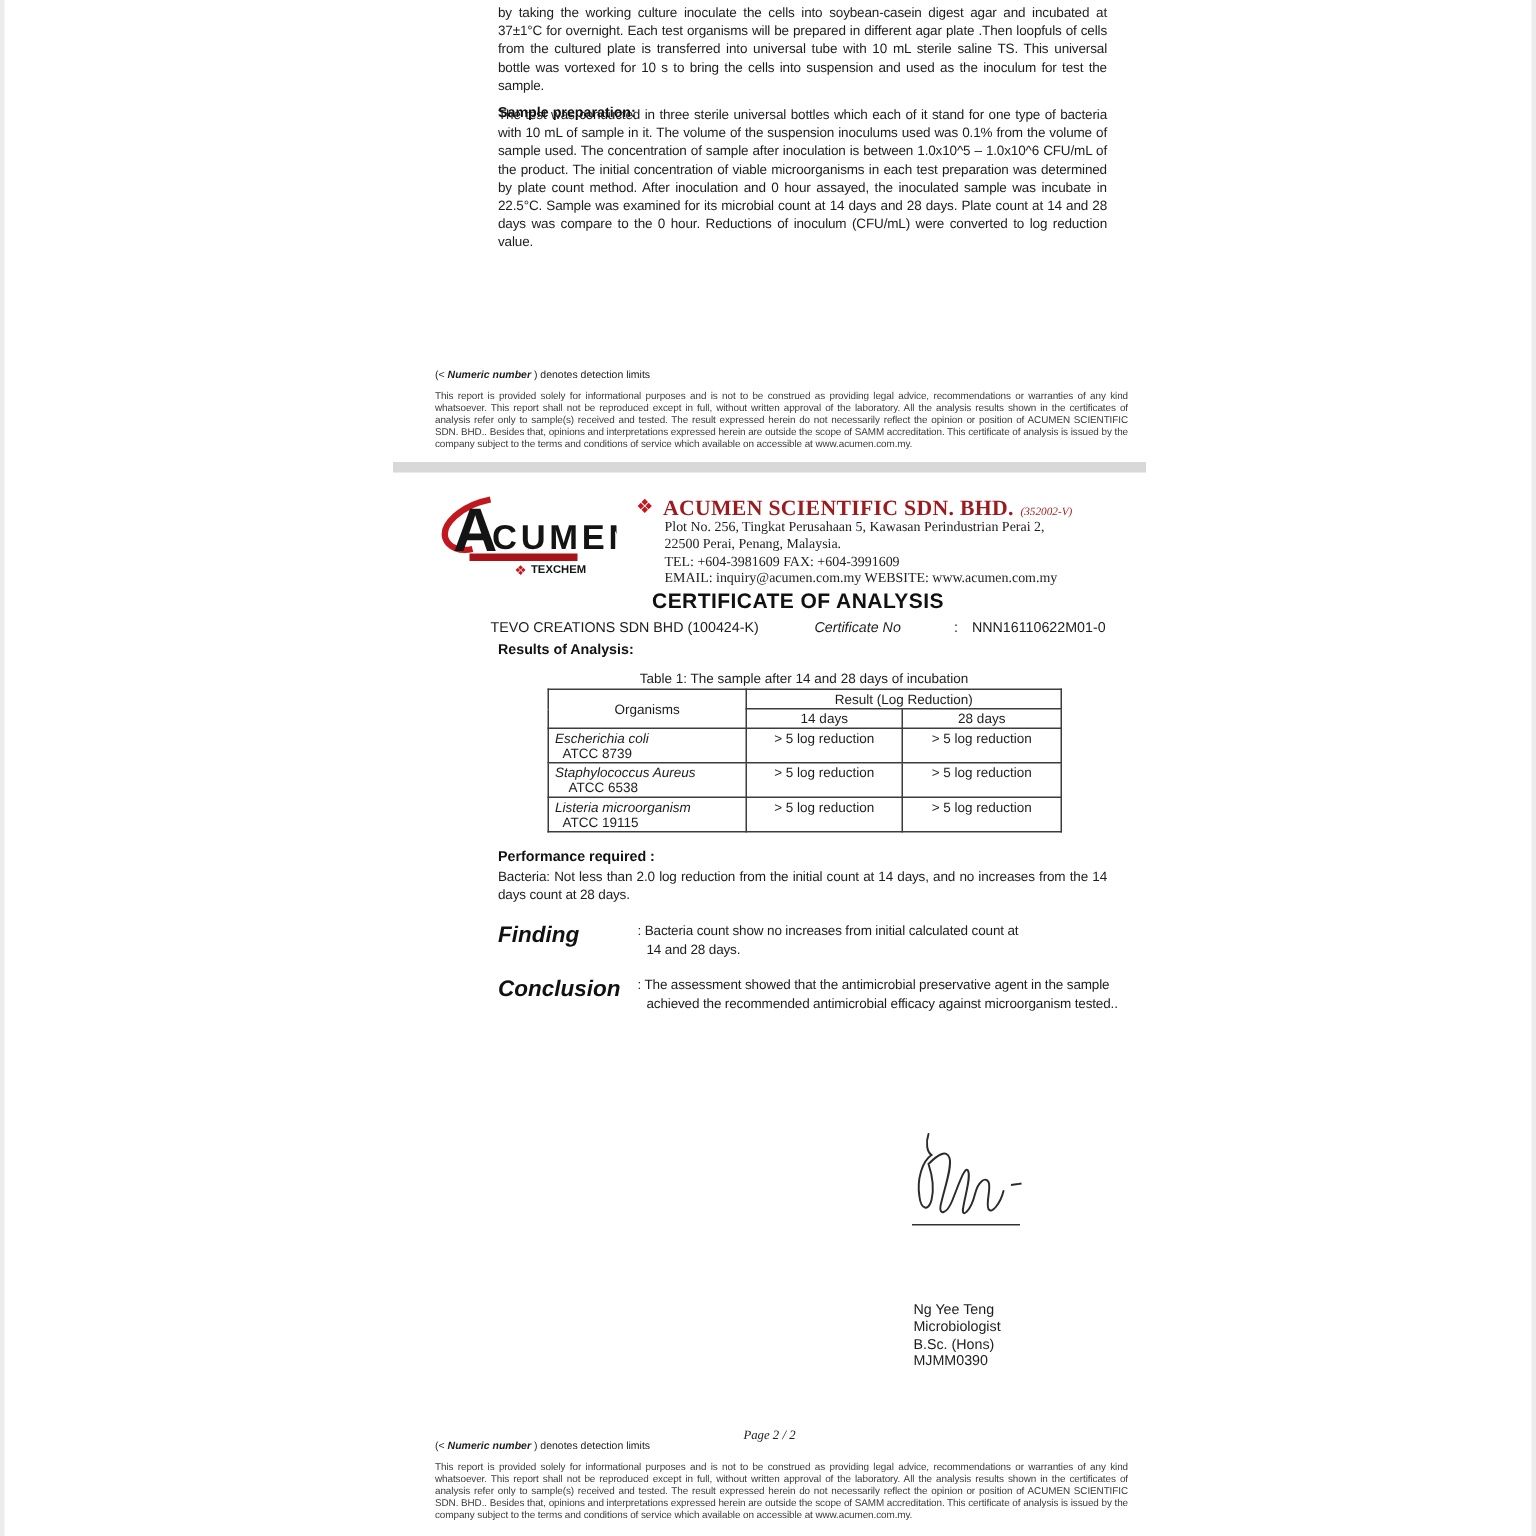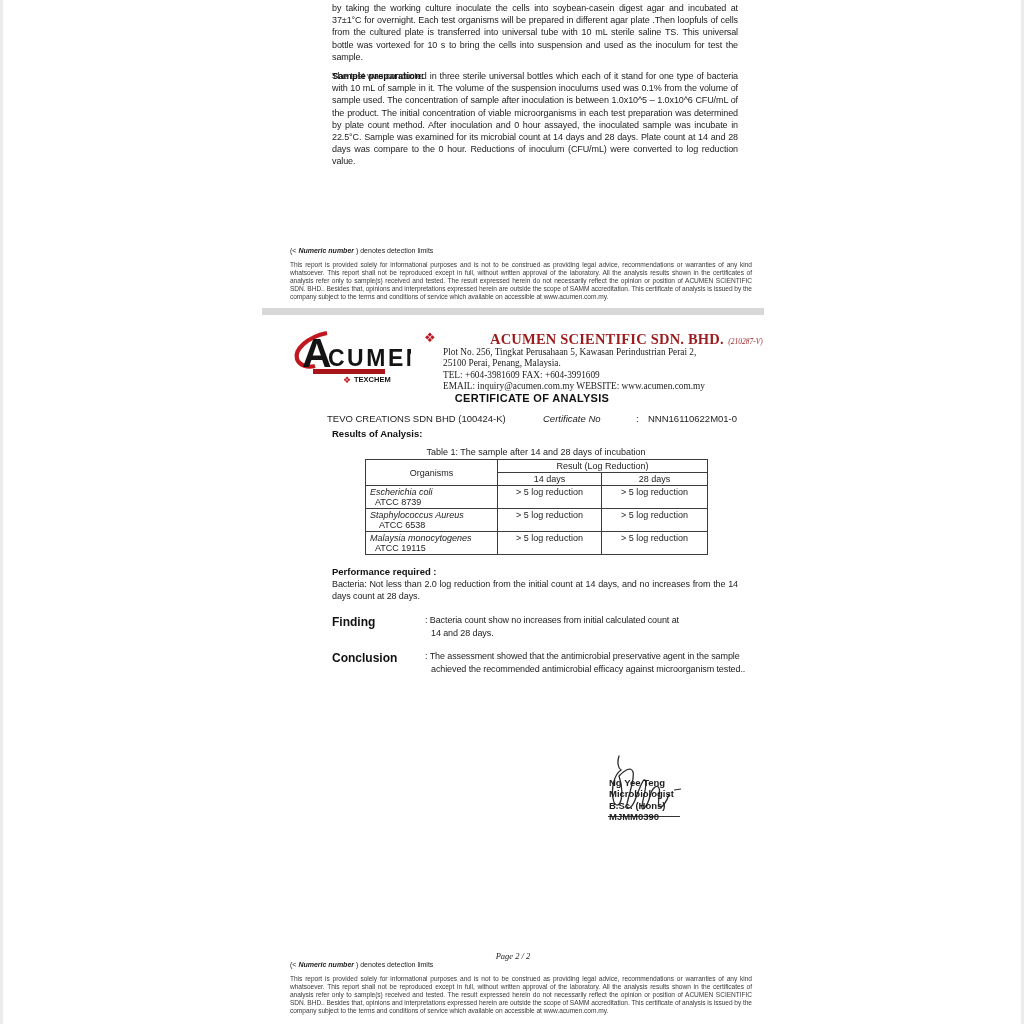--- a/index.html
+++ b/index.html
@@ -19,38 +19,38 @@
   
   .pagenum{font-style:italic;font-size:8.5px;color:#222;text-align:center;
            font-family:"Liberation Serif", serif;}
   .note{font-size:7px;color:#222;}
   .note .nb{font-weight:bold;font-style:italic;}
   .disclaimer{font-size:6.6px;line-height:8px;letter-spacing:-0.05px;text-align:justify;color:#3a3a3a;}
 
   
   .clover{color:#c1181f;line-height:1;}
   .company-name{font-family:"Liberation Serif", serif;font-weight:bold;font-size:14.5px;
-                color:#9c1b1e;letter-spacing:0.2px;white-space:nowrap;margin-left:48px;}
+                color:#9c1b1e;letter-spacing:0.2px;white-space:nowrap;}
   .company-reg{font-family:"Liberation Serif", serif;font-style:italic;font-size:7.5px;
                color:#9c1b1e;font-weight:normal;}
   .address{font-family:"Liberation Serif", serif;font-size:9.3px;line-height:11.3px;color:#222;white-space:nowrap;}
 
-  .coa-title{font-size:11px;font-weight:bold;letter-spacing:0.3px;text-align:center;color:#111;}
+  .coa-title{font-size:14px;font-weight:bold;letter-spacing:0.3px;text-align:center;color:#111;}
   .clientline{font-size:9.5px;color:#1d1d1d;white-space:nowrap;}
 
   
   table.results{border-collapse:collapse;font-size:9px;color:#1d1d1d;table-layout:fixed;}
   table.results td,table.results th{border:1px solid #3c3c3c;padding:1px 4px;vertical-align:top;
      font-weight:normal;background:#fff;}
   table.results th{text-align:center;}
   .org-name{font-style:italic;}
   .org-atcc{padding-left:5px;}
   .res-cell{text-align:center;}
 
-  .label-col{font-size:12px;font-weight:bold;color:#111;}
+  .label-col{font-size:15px;font-weight:bold;color:#111;font-style:italic;}
   .body-line{font-size:9px;letter-spacing:-0.1px;color:#1d1d1d;white-space:nowrap;}
 
   
   .sig-line{position:absolute;left:608px;top:816px;width:72px;border-top:1.2px solid #333;}
   .sig-block{font-size:9.5px;line-height:11.4px;color:#1d1d1d;}
 </style>
 </head>
 <body>
 
 <div class="canvas">
@@ -80,26 +80,26 @@
       <rect x="22" y="41" width="72" height="5" fill="#a81419"></rect>
       <text x="52" y="55" font-family="Liberation Sans, sans-serif" font-size="9" fill="#c1181f">❖</text>
       <text x="63" y="54" font-family="Liberation Sans, sans-serif" font-size="7.5" font-weight="bold" fill="#141414">TEXCHEM</text>
     </svg>
   </div>
 
   <div class="abs clover" style="left:424px;top:331px;font-size:13px;">❖</div>
 
   <div class="abs" style="left:442px;top:330px;">
     <span class="company-name">ACUMEN SCIENTIFIC SDN. BHD.</span>
-    <span class="company-reg">(210287-V)</span>
+    <span class="company-reg">(352002-V)</span>
   </div>
 
   <div class="abs address" style="left:443px;top:347px;">
     <div>Plot No. 256, Tingkat Perusahaan 5, Kawasan Perindustrian Perai 2,</div>
-    <div>25100 Perai, Penang, Malaysia.</div>
+    <div>22500 Perai, Penang, Malaysia.</div>
     <div>TEL: +604-3981609  FAX: +604-3991609</div>
     <div>EMAIL: inquiry@acumen.com.my   WEBSITE: www.acumen.com.my</div>
   </div>
 
   <div class="abs coa-title" style="left:327px;top:392px;width:410px;">CERTIFICATE OF ANALYSIS</div>
 
   <div class="abs clientline" style="left:327px;top:413px;">TEVO CREATIONS SDN BHD (100424-K)</div>
   <div class="abs clientline" style="left:543px;top:413px;font-style:italic;">Certificate No</div>
   <div class="abs clientline" style="left:636px;top:413px;">:</div>
   <div class="abs clientline" style="left:648px;top:413px;">NNN16110622M01-0</div>
@@ -134,21 +134,21 @@
     <tr>
       <td>
         <div class="org-name">Staphylococcus Aureus</div>
         <div class="org-atcc" style="padding-left:9px;">ATCC 6538</div>
       </td>
       <td class="res-cell">&gt; 5 log reduction</td>
       <td class="res-cell">&gt; 5 log reduction</td>
     </tr>
     <tr>
       <td>
-        <div class="org-name">Malaysia monocytogenes</div>
+        <div class="org-name">Listeria microorganism</div>
         <div class="org-atcc">ATCC 19115</div>
       </td>
       <td class="res-cell">&gt; 5 log reduction</td>
       <td class="res-cell">&gt; 5 log reduction</td>
     </tr>
   </tbody>
     </table>
 
   <div class="abs heading" style="left:332px;top:566px;">Performance required :</div>
   <div class="abs para" style="left:332px;top:578px;width:406px;">Bacteria: Not less than 2.0 log reduction from the initial count at 14 days, and no increases from the 14 days count at 28 days.</div>
@@ -161,21 +161,21 @@
   <div class="abs body-line" style="left:425px;top:651px;">: The assessment showed that the antimicrobial preservative agent in the sample</div>
   <div class="abs body-line" style="left:431px;top:664px;">achieved the recommended antimicrobial efficacy against microorganism tested..</div>
 
   <div class="abs" style="left:606px;top:750px;">
     <svg width="80" height="66" viewBox="0 0 80 66">
       <path d="M13,6 C11,12 12,18 15,20 C9,24 5,36 7,48 C8,56 13,58 15,50 C17,42 15,32 13,26 C19,20 25,16 27,22 C29,28 23,44 21,54 C20,60 25,60 29,50 C33,40 37,28 39,30 C42,33 37,48 36,56 C35,62 41,58 44,46 C46,38 51,34 53,38 C55,42 51,52 53,56 C55,60 61,52 63,44" stroke="#2b2b2b" stroke-width="1.3" fill="none" stroke-linecap="round"></path>
       <path d="M68,40 l7,-1" stroke="#2b2b2b" stroke-width="1.2" fill="none"></path>
     </svg>
   </div>
   <div class="sig-line"></div>
-  <div class="abs sig-block" style="left:609px;top:777px;font-weight:bold;">
+  <div class="abs sig-block" style="left:609px;top:868px;">
     <div>Ng Yee Teng</div>
     <div>Microbiologist</div>
     <div>B.Sc. (Hons)</div>
     <div>MJMM0390</div>
   </div>
 
   <div class="abs pagenum" style="left:262px;top:951px;width:502px;">Page 2 / 2</div>
 
   <div class="abs note" style="left:290px;top:961px;">
     <span>(&lt; </span><span class="nb">Numeric number</span><span> ) denotes detection limits</span>

